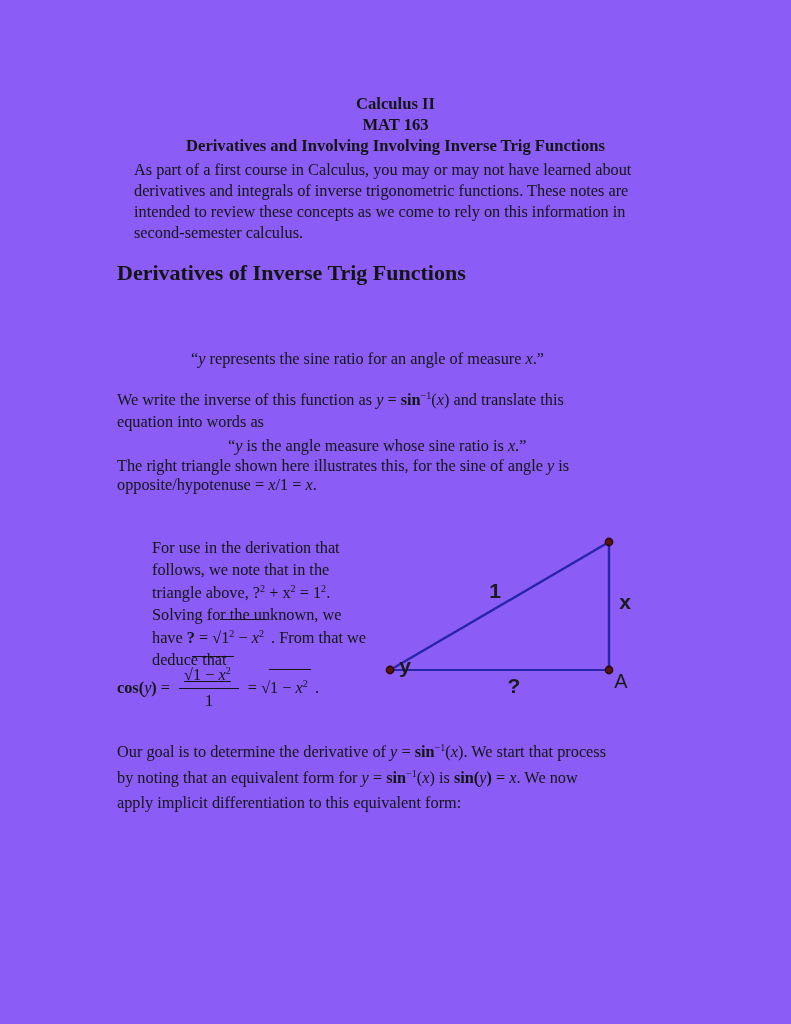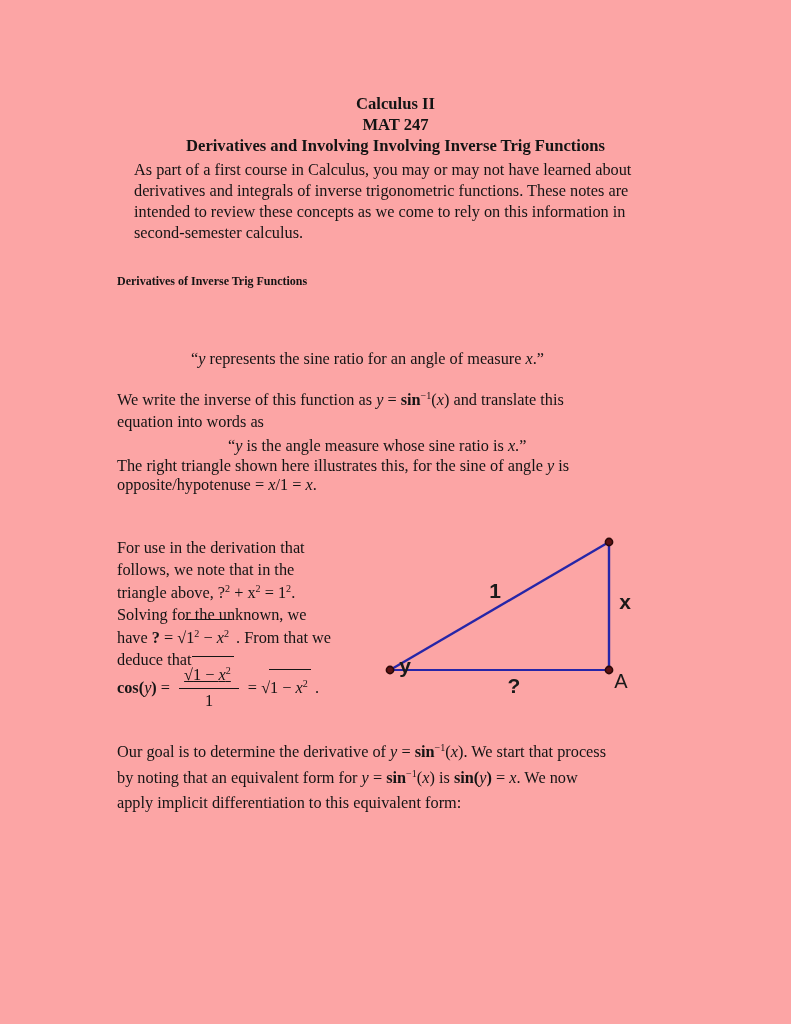--- a/index.html
+++ b/index.html
@@ -1,36 +1,36 @@
 <!DOCTYPE html>
 <html><head>
 <meta charset="utf-8">
 <style>
   html, body { margin: 0; padding: 0; background: #ffffff; }
   .page {
     position: relative;
     width: 791px;
     height: 1024px;
-    background: #fca5a5;
+    background: #8b5cf6;
     color: #141414;
     font-family: "Liberation Serif", serif;
     font-size: 16.3px;
     line-height: 21px;
     overflow: hidden;
   }
   .blk { position: absolute; left: 117px; width: 565px; }
   .title-block { top: 93px; width: 557px; text-align: center; font-weight: bold; font-size: 16.6px; }
   .intro       { top: 159px; margin-left: 17px; }
-  .heading2    { top: 262px; font-weight: bold; font-size: 12px; margin-top: 9px; }
+  .heading2    { top: 262px; font-weight: bold; font-size: 22px; }
   .para-fn     { top: 304px; line-height: 21.5px; }
   .quote-sine  { top: 348px; left: 183px; margin-left: 8px; }
   .para-inv    { top: 389px; line-height: 22px; }
   .quote-angle { top: 435px; left: 228px; }
   .para-tri    { top: 456px; line-height: 19px; }
-  .derivation  { top: 537px; width: 315px; line-height: 22.4px; }
+  .derivation  { top: 537px; width: 315px; line-height: 22.4px; margin-left: 35px; }
   .cos-eq      { top: 664px; width: 330px; }
   .goal        { top: 739px; width: 575px; line-height: 25.7px; }
 
   i   { font-style: italic; }
   b   { font-weight: bold; }
   sup { font-size: 0.62em; vertical-align: super; line-height: 0; }
 
   
   .rt { font-weight: bold; }
   .ov { border-top: 1.6px solid #141414; padding: 8px 3px 0 1px; margin-left: -1px; white-space: nowrap; }
@@ -44,21 +44,21 @@
   .fig-label  { font-family: "Liberation Sans", sans-serif; font-weight: bold; font-size: 21px; fill: #1a1a1a; }
   .fig-label-plain { font-family: "Liberation Sans", sans-serif; font-weight: normal; font-size: 20px; fill: #1a1a1a; }
 </style>
 </head>
 <body>
 
 <div class="page">
 
   <div class="blk title-block">
     <div>Calculus II</div>
-    <div>MAT 247</div>
+    <div>MAT 163</div>
     <div>Derivatives and Involving Involving Inverse Trig Functions</div>
   </div>
 
   <div class="blk intro">As part of a first course in Calculus, you may or may not have learned about<br>derivatives and integrals of inverse trigonometric functions. These notes are<br>intended to review these concepts as we come to rely on this information in<br>second-semester calculus.</div>
 
   <div class="blk heading2">Derivatives of Inverse Trig Functions</div>
 
 
   <div class="blk quote-sine">“<i>y</i> represents the sine ratio for an angle of measure <i>x</i>.”</div>
 

